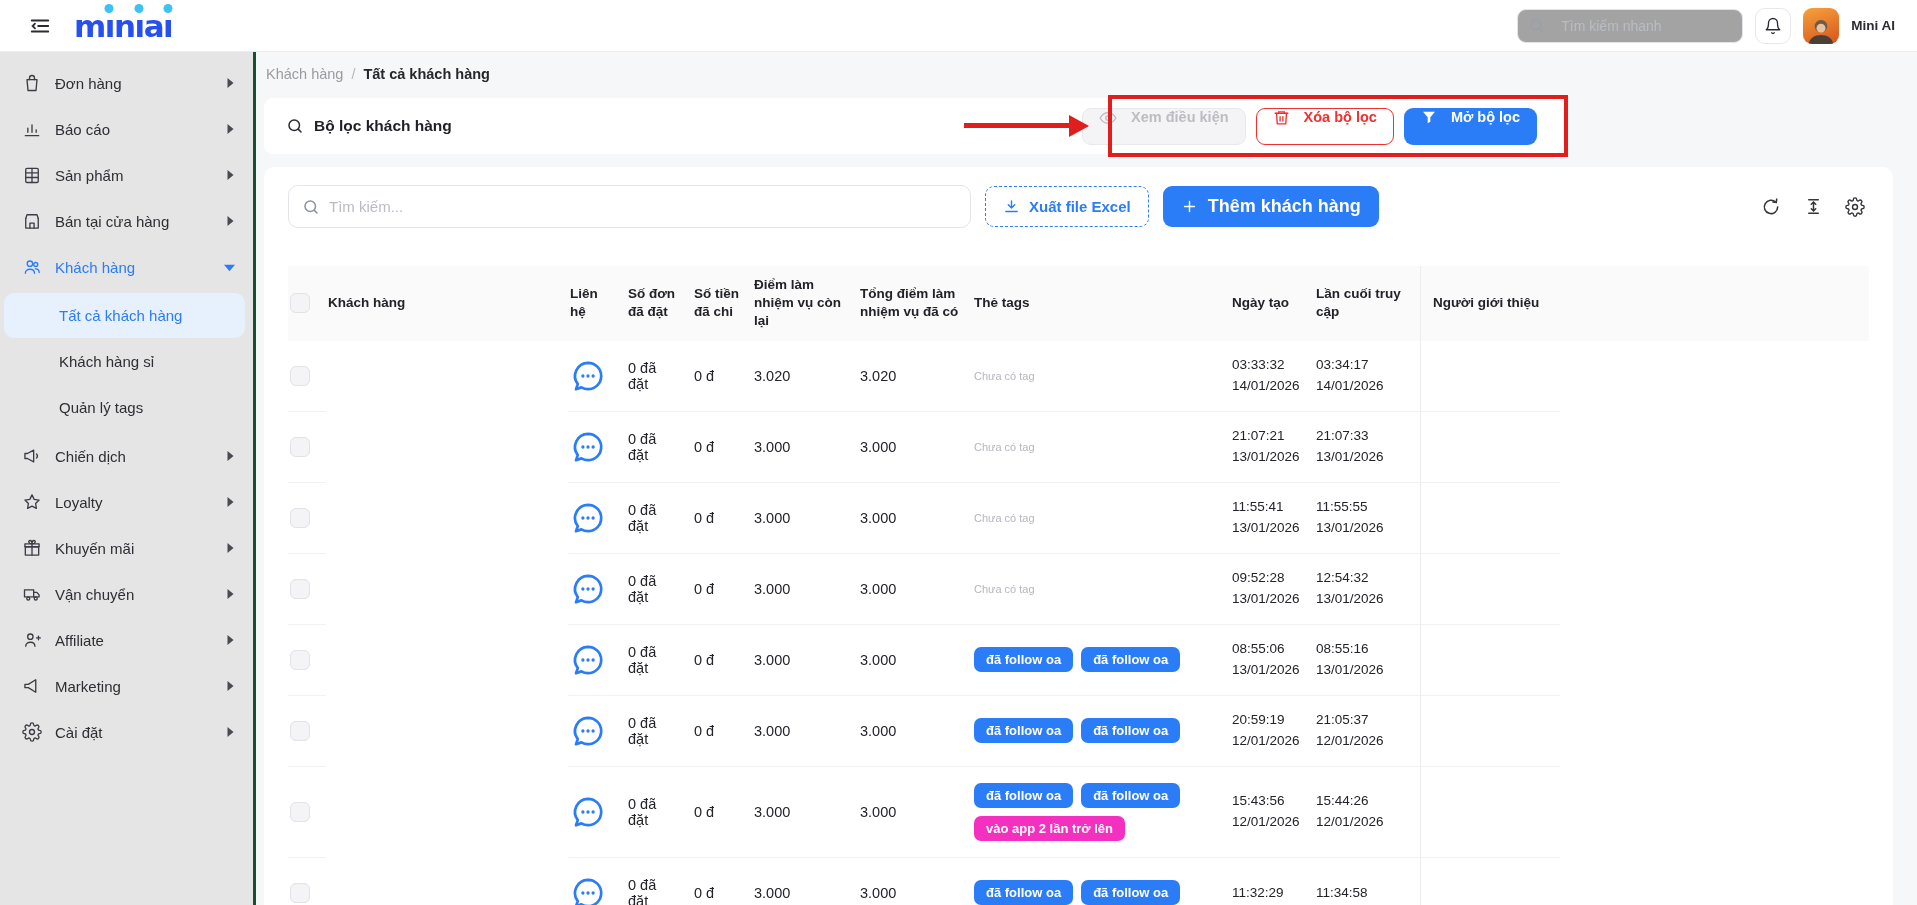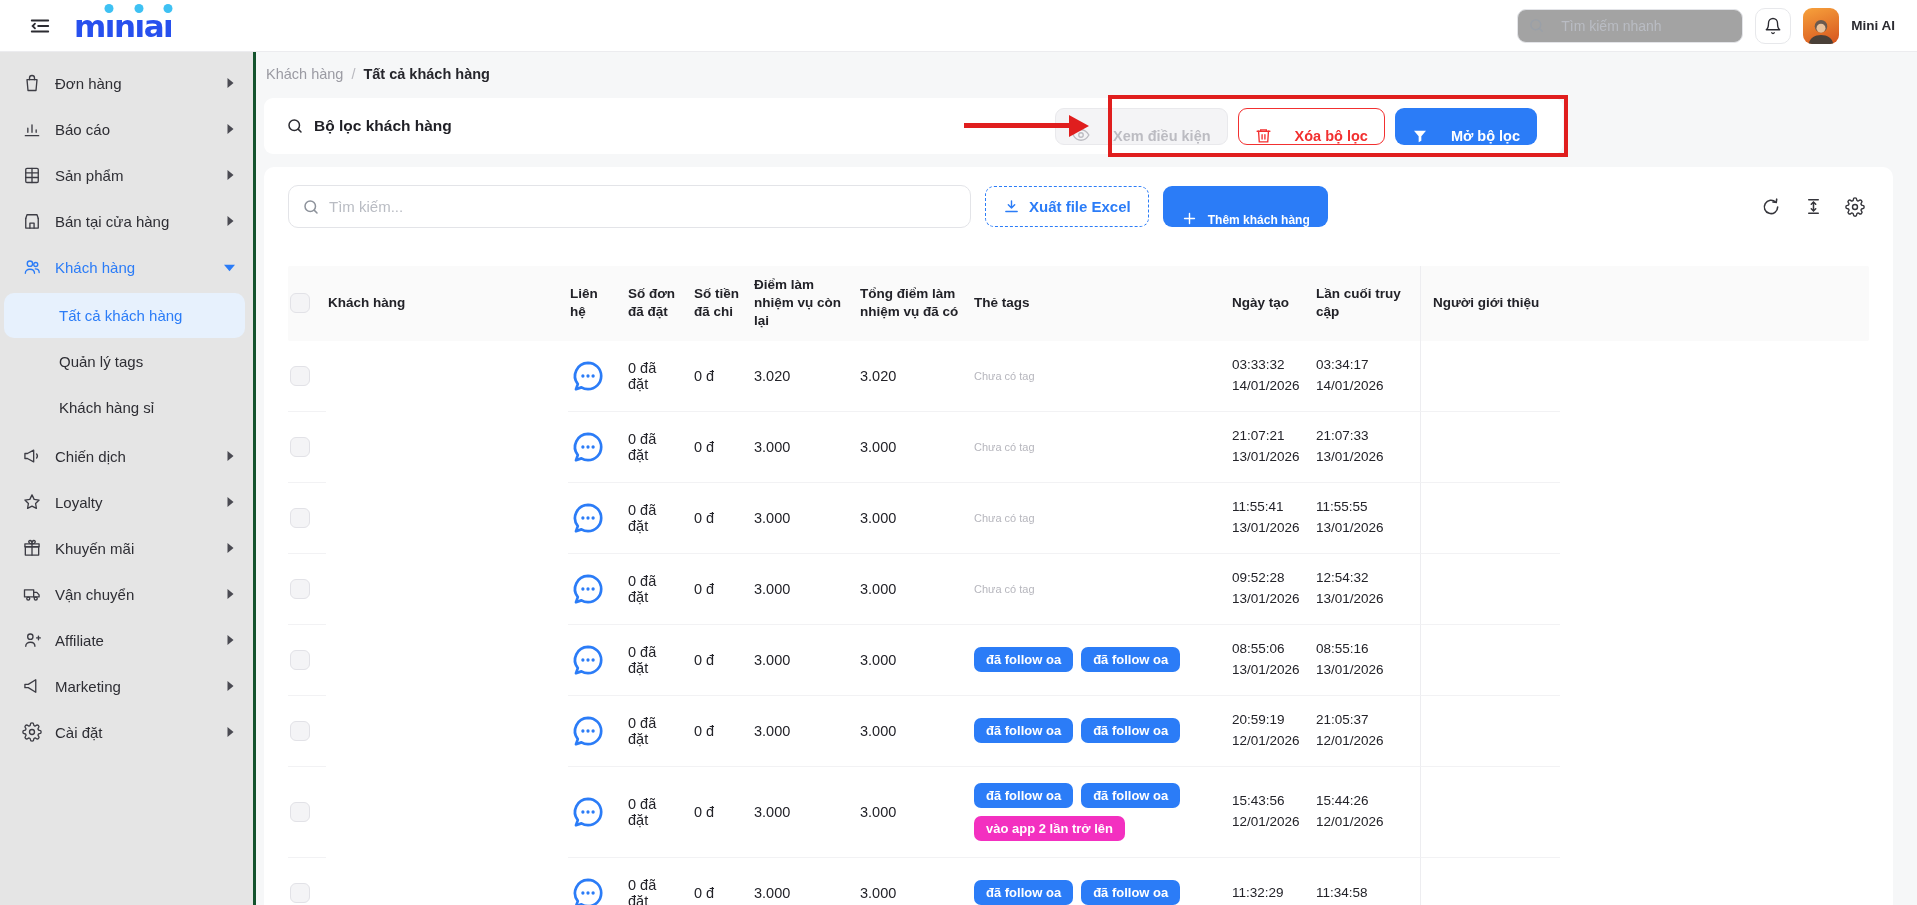--- a/index.html
+++ b/index.html
@@ -36,39 +36,39 @@
   .main { flex:1; padding:10px 24px 0 8px; position:relative; }
   .breadcrumb { font-size:14.5px; margin:4px 0 16px 2px; display:flex; gap:8px; }
   .breadcrumb .bc-parent { color:#9b9ba3; }
   .breadcrumb .bc-sep { color:#b9b9bf; }
   .breadcrumb .bc-current { color:#26262c; font-weight:600; }
 
   .filter-card { position:relative; width:1299px; height:56px; background:#fff; border-radius:9px; display:flex; align-items:center; padding:0 18px 0 22px; }
   .filter-title { display:flex; align-items:center; gap:10px; font-size:15.5px; font-weight:700; color:#1f1f25; }
   .filter-title .f-ico { color:#2b2b31; display:flex; }
   .filter-actions { margin-left:auto; display:flex; gap:10px; align-items:center; padding-right:8px; }
-  .btn { height:37px; border-radius:9px; display:inline-flex; align-items:flex-end; gap:23px; padding:0 16px; font-size:14.5px; font-weight:600; cursor:pointer; border:1px solid transparent; font-family:inherit; background:#fff; }
+  .btn { height:37px; border-radius:9px; display:inline-flex; align-items:flex-start; gap:14px; padding:0 16px; font-size:14.5px; font-weight:600; cursor:pointer; border:1px solid transparent; font-family:inherit; background:#fff; }
   .btn-disabled { background:#f4f4f6; color:#bcbcc2; border-color:#e9e9ec; cursor:default; }
   .btn-danger { background:#fff; color:#F23030; border-color:#F23030; }
   .btn-primary { background:#2B7CF7; color:#fff; }
   .btn .b-ico { display:flex; }
 
   
   .anno-box { position:absolute; top:-3px; right:-5px; width:460px; height:62px; border:4px solid #E01E1E; z-index:6; pointer-events:none; }
   .anno-arrow { position:absolute; top:25px; left:700px; width:106px; height:5px; background:#E01E1E; z-index:6; pointer-events:none; }
   .anno-arrow::after { content:""; position:absolute; right:-19px; top:-8.5px; width:0; height:0; border-left:20px solid #E01E1E; border-top:11px solid transparent; border-bottom:11px solid transparent; }
 
   
   .table-card { margin-top:13px; background:#fff; border-radius:10px; padding:18px 24px; height:1100px; }
   .toolbar { display:flex; align-items:center; gap:14px; }
   .t-search { width:683px; height:43px; border:1px solid #e3e4e8; border-radius:10px; display:flex; align-items:center; gap:9px; padding:12px 13px; color:#8d929b; background:#fff; }
   .t-search input { border:none; outline:none; flex:1; font-size:15px; background:transparent; font-family:inherit; color:#333; }
   .t-search input::placeholder { color:#b9bcc3; }
   .btn-export { height:41px; border:1.5px dashed #2B7CF7; color:#2B7CF7; background:#fff; border-radius:9px; font-weight:600; font-size:15px; display:inline-flex; align-items:center; gap:9px; padding:0 17px; cursor:pointer; }
-  .btn-add { height:41px; background:#2B7CF7; color:#fff; border:none; border-radius:9px; font-weight:600; font-size:12px; display:inline-flex; align-items:flex-end; gap:10px; padding:0 18px; cursor:pointer; }
+  .btn-add { height:41px; background:#2B7CF7; color:#fff; border:none; border-radius:9px; font-weight:600; font-size:18px; display:inline-flex; align-items:center; gap:10px; padding:0 18px; cursor:pointer; }
   .toolbar-icons { margin-left:auto; display:flex; align-items:center; gap:22px; color:#35353b; padding-right:4px; }
   .tool-ico { width:20px; height:20px; cursor:pointer; display:flex; align-items:center; justify-content:center; }
 
   
   .tbl { margin-top:38px; }
   .trow { display:flex; align-items:center; }
   .thead { background:#fafafa; min-height:62px; border-radius:2px; }
   .th { font-size:13.5px; font-weight:700; color:#222228; line-height:1.35; }
   .cell { padding:10px 12px 10px 2px; }
   .c-check { width:38px; flex:none; display:flex; align-items:center; }
@@ -215,22 +215,22 @@
         </span>
         <span class="s-lbl">Khách hàng</span>
         <span class="s-chev">
           <svg width="11" height="11" viewBox="0 0 10 10">
             <path d="M0 2.5h10L5 8.5z" fill="#2B7CF7"></path>
           </svg>
         </span>
       </div>
       <div class="submenu">
         <div class="sub-item active">Tất cả khách hàng</div>
+        <div class="sub-item">Khách hàng sỉ</div>
         <div class="sub-item">Quản lý tags</div>
-        <div class="sub-item">Khách hàng sỉ</div>
       </div>
       <div class="side-item">
         <span class="s-ico">
           <svg width="20" height="20" viewBox="0 0 24 24" fill="none" stroke="currentColor" stroke-width="1.6" stroke-linecap="round" stroke-linejoin="round">
             <path d="M14 5 6.5 9H3.5v6h3L14 19V5z"></path>
             <path d="M17.5 9.5a4 4 0 0 1 0 5"></path>
           </svg>
         </span>
         <span class="s-lbl">Chiến dịch</span>
         <span class="s-chev">

